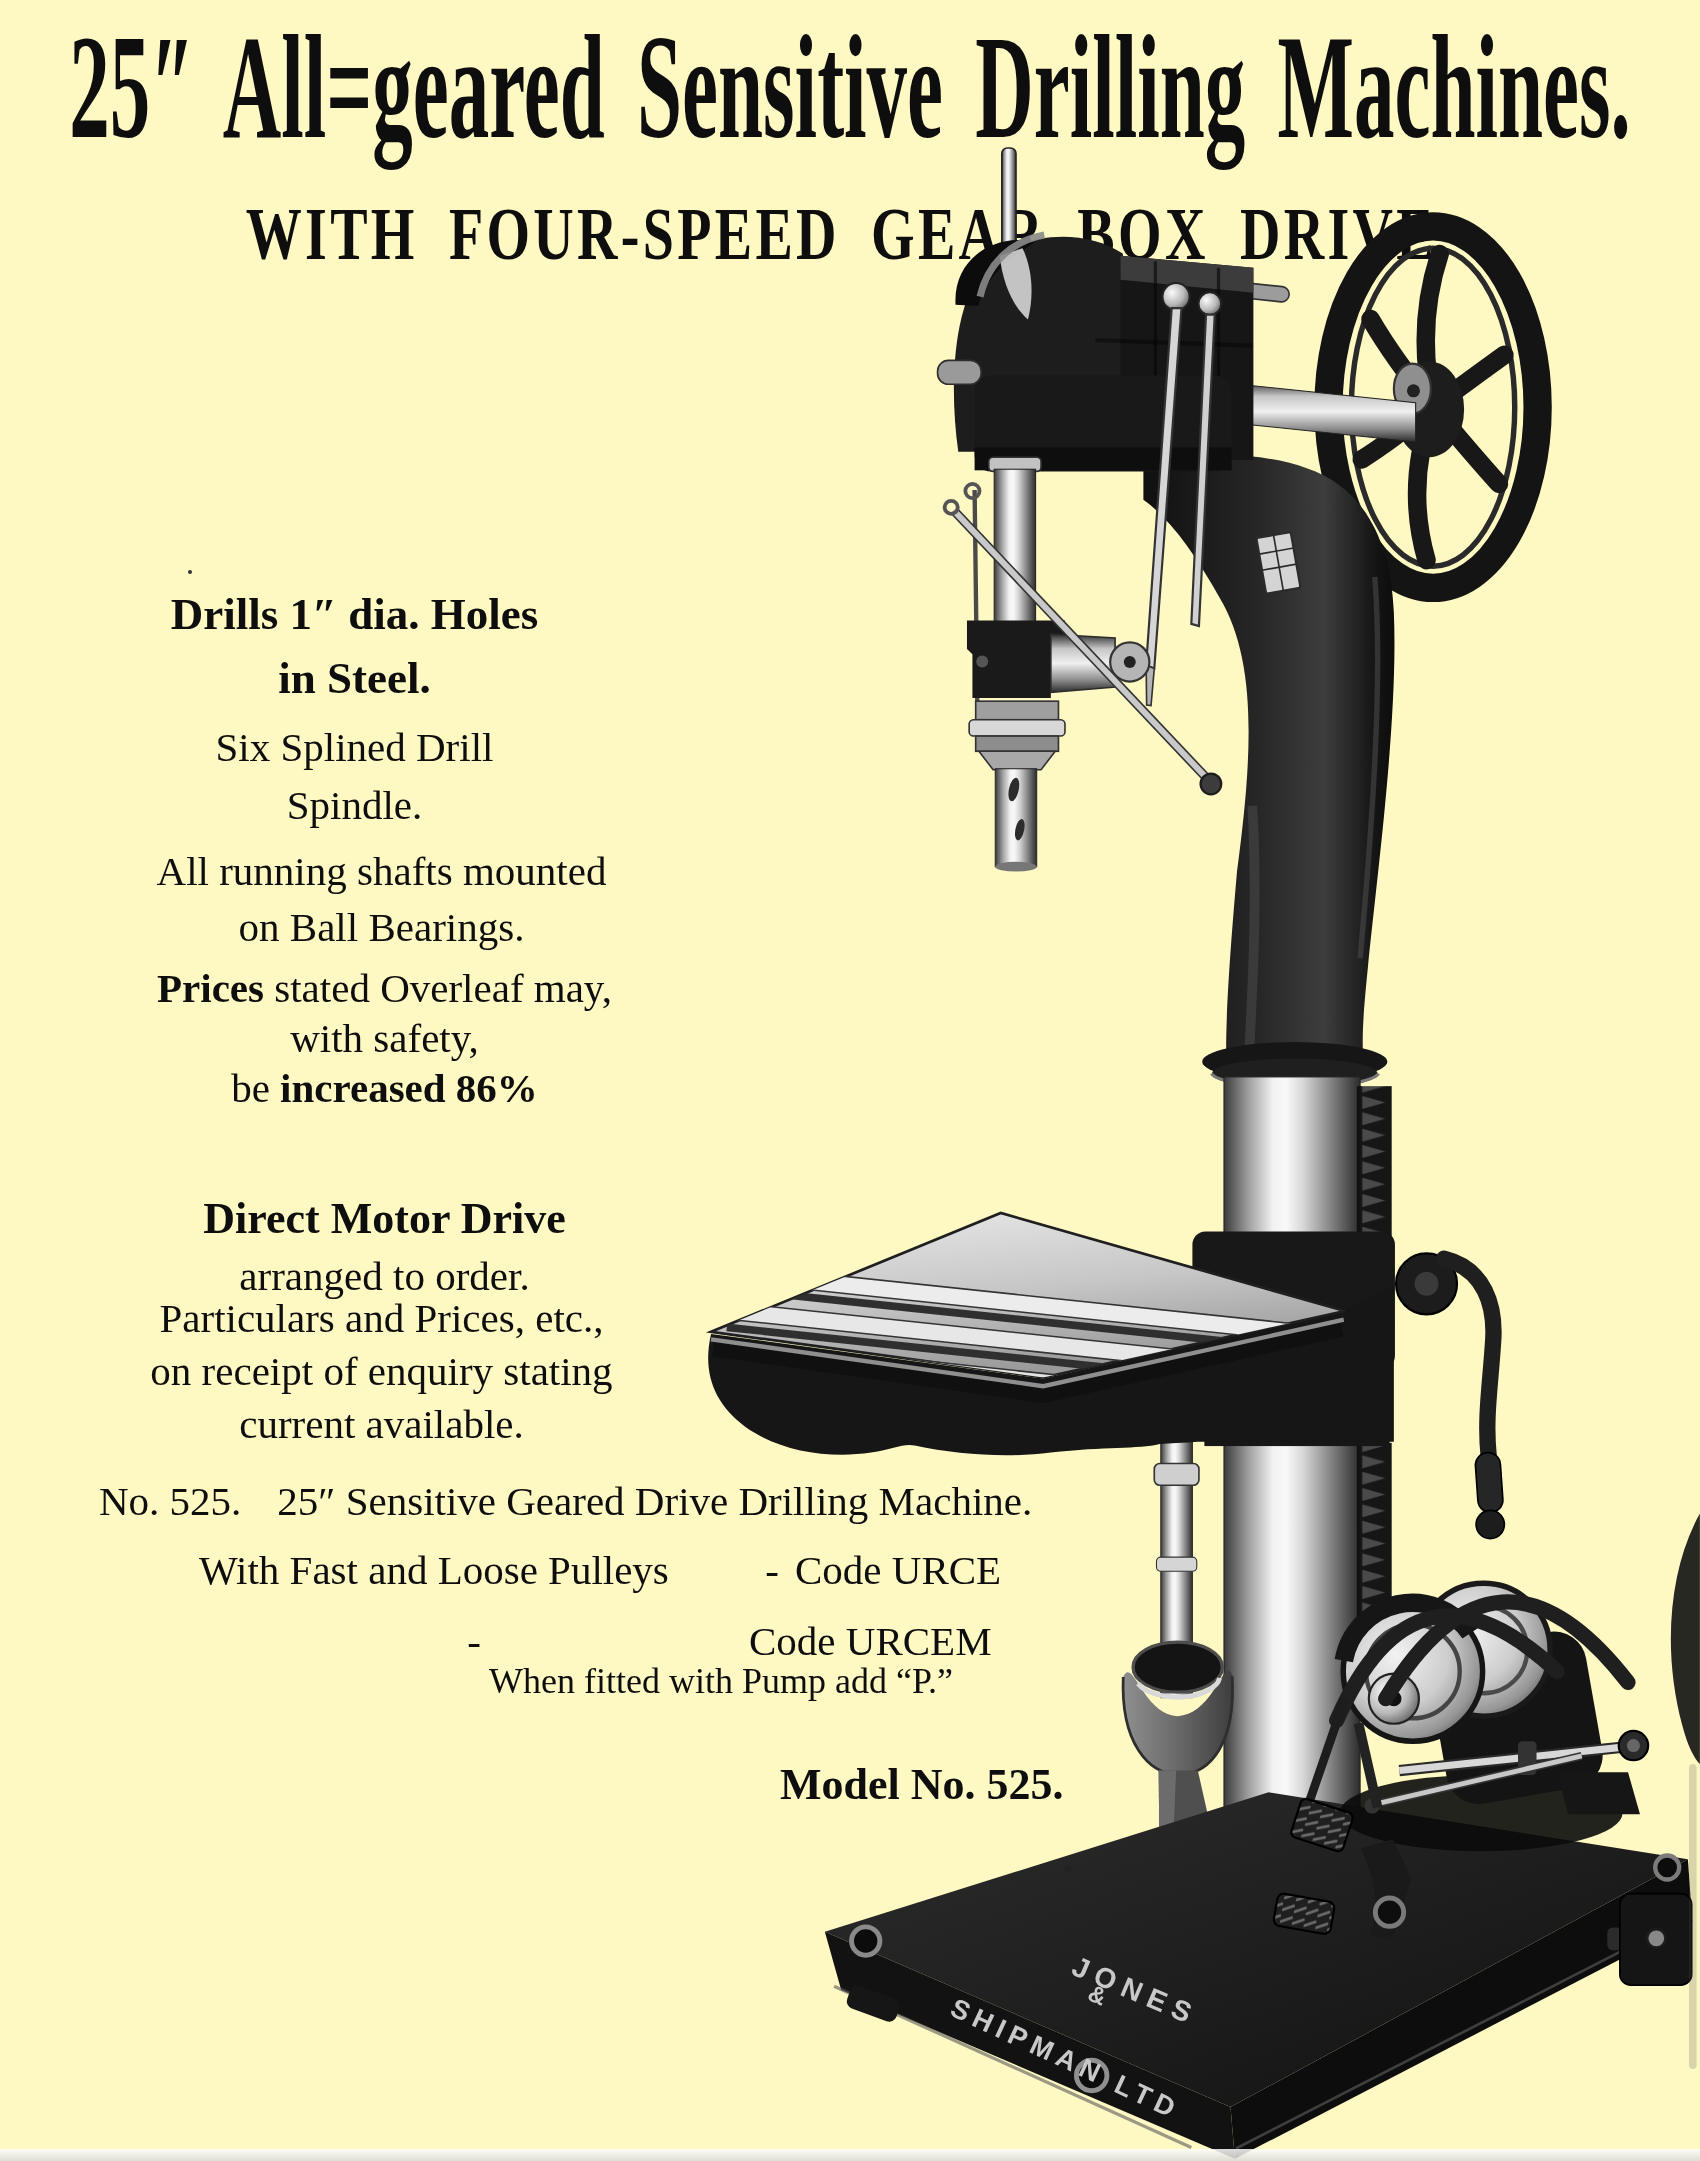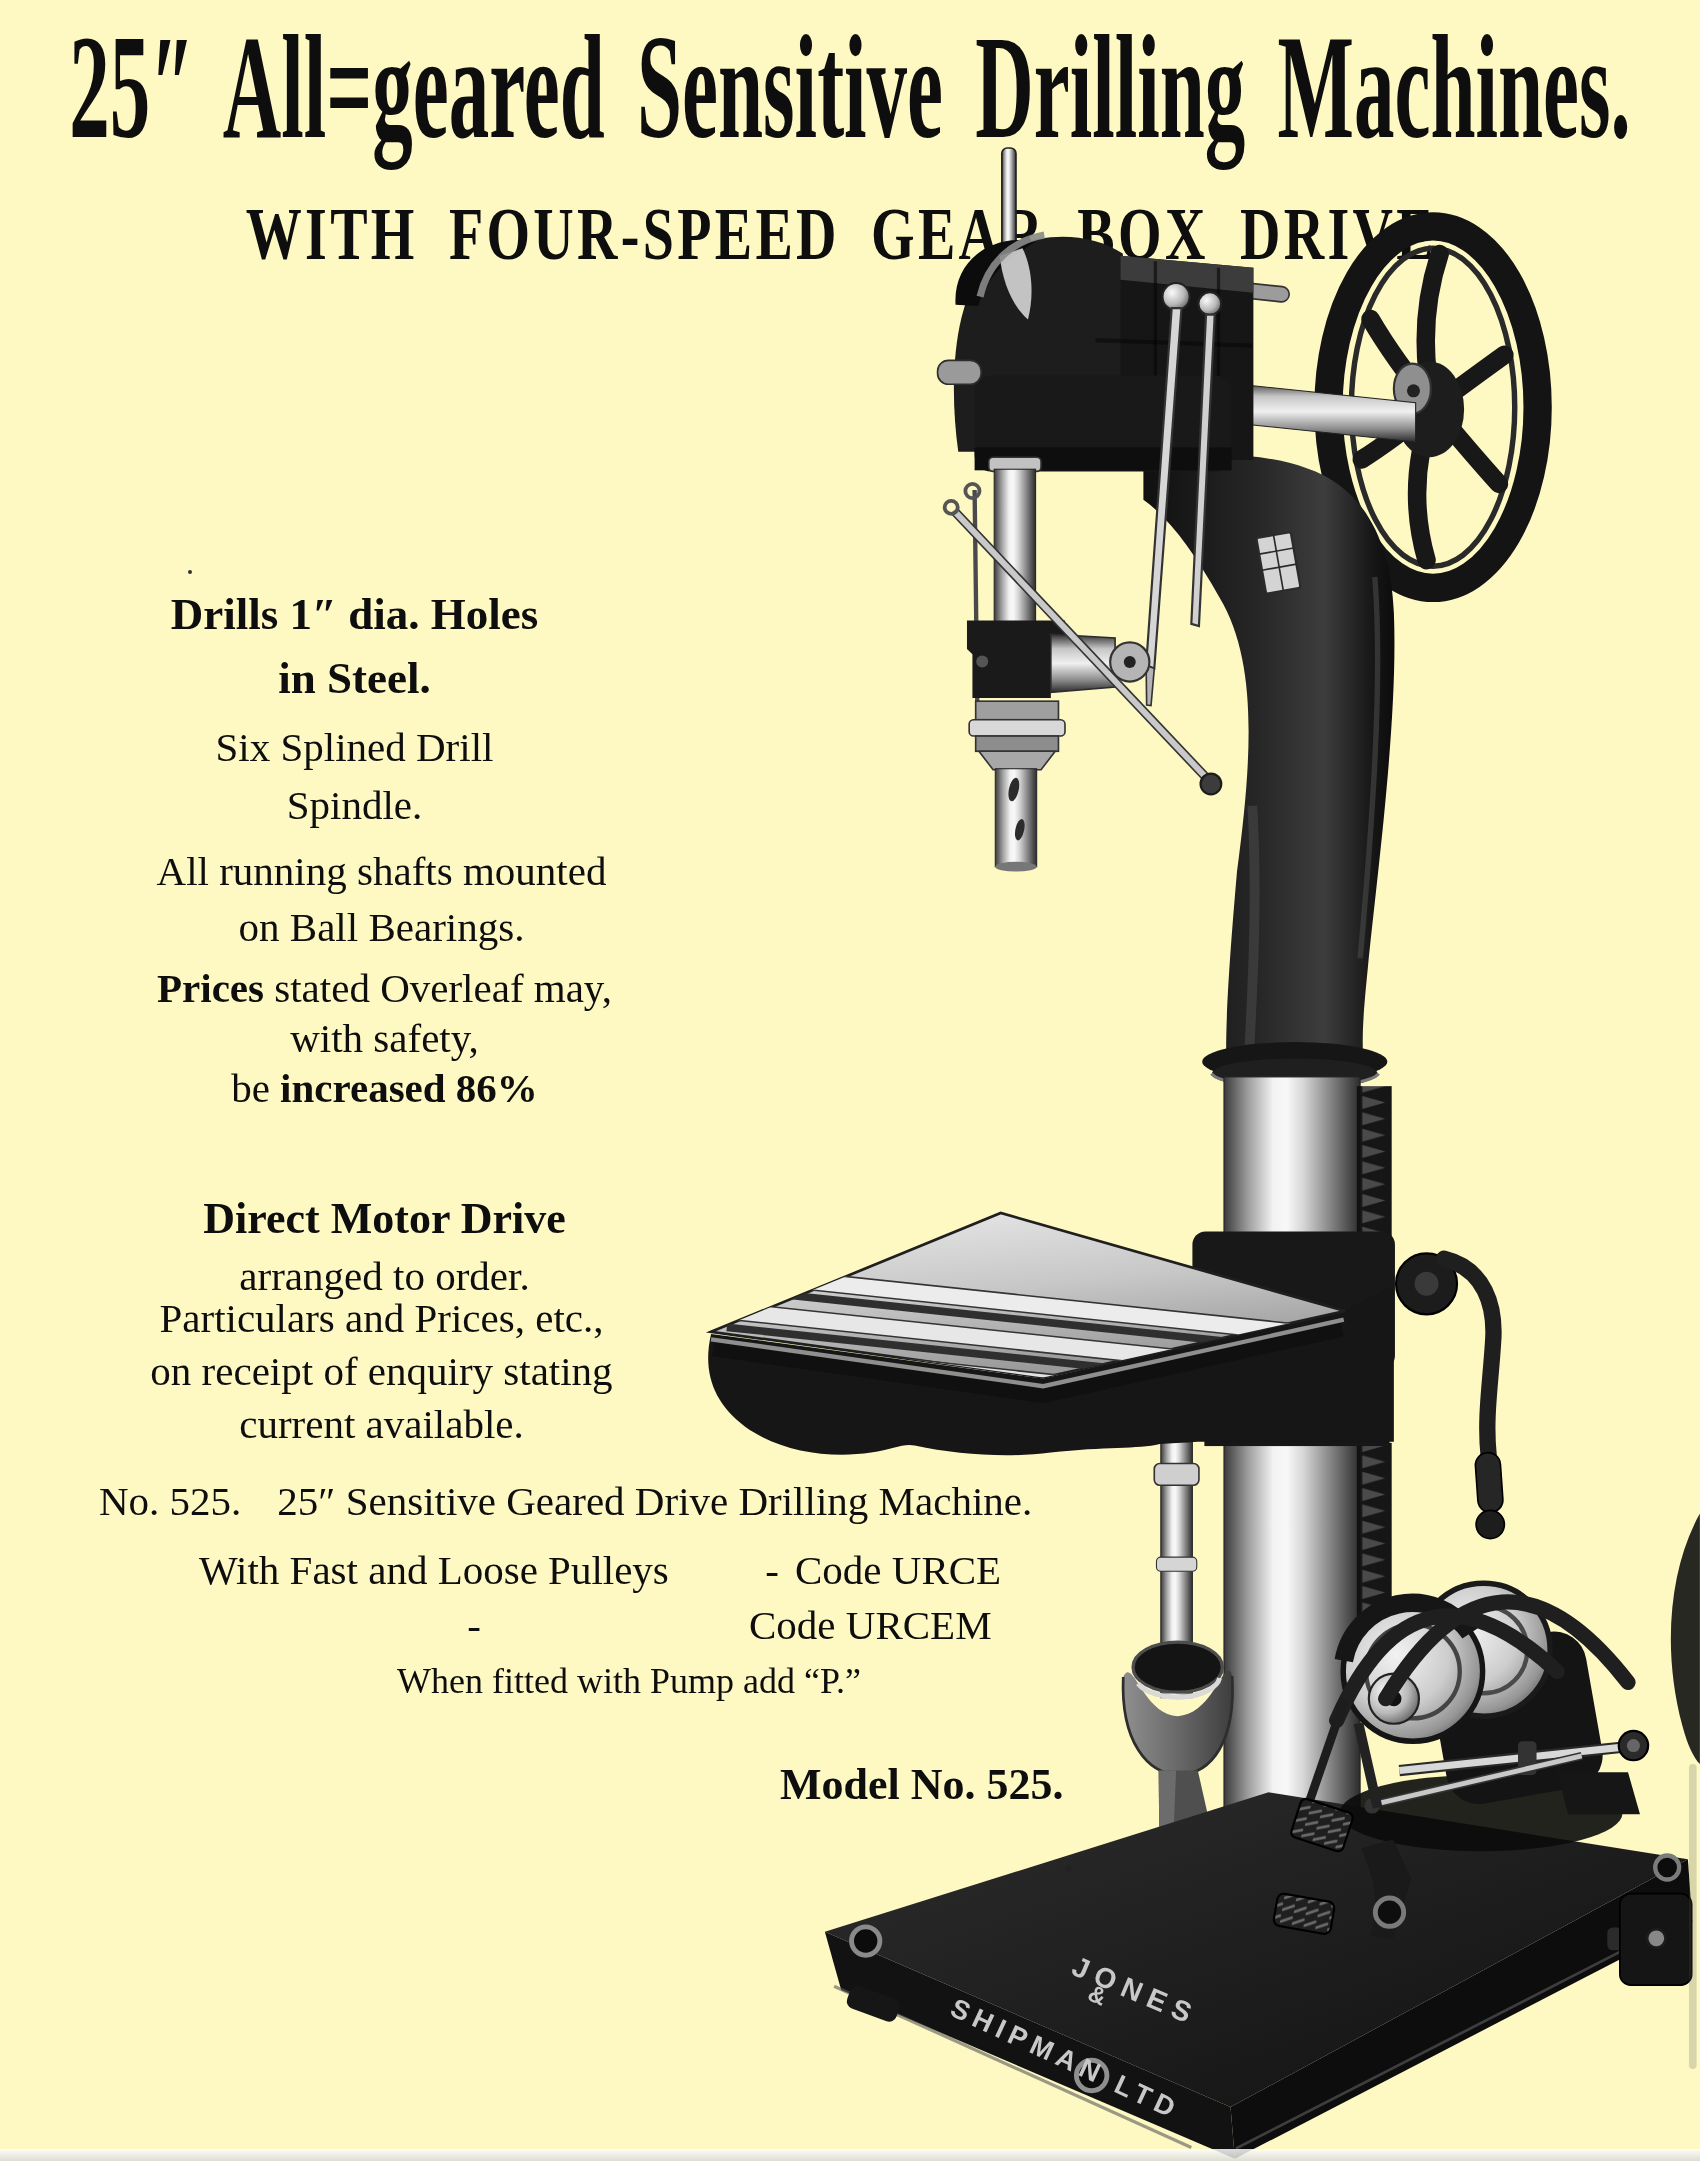--- a/index.html
+++ b/index.html
@@ -22,23 +22,23 @@
   .drills{left:82px; width:545px; top:582px; font-size:45px; font-weight:bold; line-height:64px; text-align:center;}
   .spindle{left:82px; width:545px; top:718px; font-size:41px; line-height:58px; text-align:center;}
   .shafts{left:109px; width:545px; top:843px; font-size:41px; line-height:56px; text-align:center;}
   .speeds{left:112px; width:545px; top:963px; font-size:41px; line-height:50px; text-align:center;}
   .motor{left:112px; width:545px; top:1190px; font-size:41px; line-height:57px; text-align:center;}
   .motor .l1{font-size:44px; font-weight:bold;}
   .partic{left:109px; width:545px; top:1292px; font-size:41px; line-height:53px; text-align:center;}
   .modelline{left:99px; top:1477px; font-size:41px; white-space:nowrap;}
   .modelline .no{margin-right:36px;}
   .codes{left:199px; top:1546px; font-size:41px; display:grid;
-         grid-template-columns:550px 46px auto; row-gap:7px; white-space:nowrap;}
+         grid-template-columns:550px 46px auto; row-gap:23px; white-space:nowrap;}
   .codes .sep{text-align:center;}
-  .pump{left:305px; width:648px; top:1660px; font-size:36px; text-align:center;}
+  .pump{left:305px; width:648px; top:1660px; font-size:36px; text-align:right;}
   .caption{left:780px; top:1759px; font-size:44px; font-weight:bold; white-space:nowrap;}
   .machine-svg{position:absolute; left:675px; top:136px; width:1025px; height:2025px; z-index:1; pointer-events:none;}
   .bottom-band{position:absolute; left:0; bottom:0; width:100%; height:12px;
                background:linear-gradient(#ffffff,#d8d8d6); opacity:.85; z-index:3;}
   .speck{position:absolute; border-radius:50%; background:#333; z-index:2;}
 </style>
 </head>
 <body>
 
 <div class="page">

